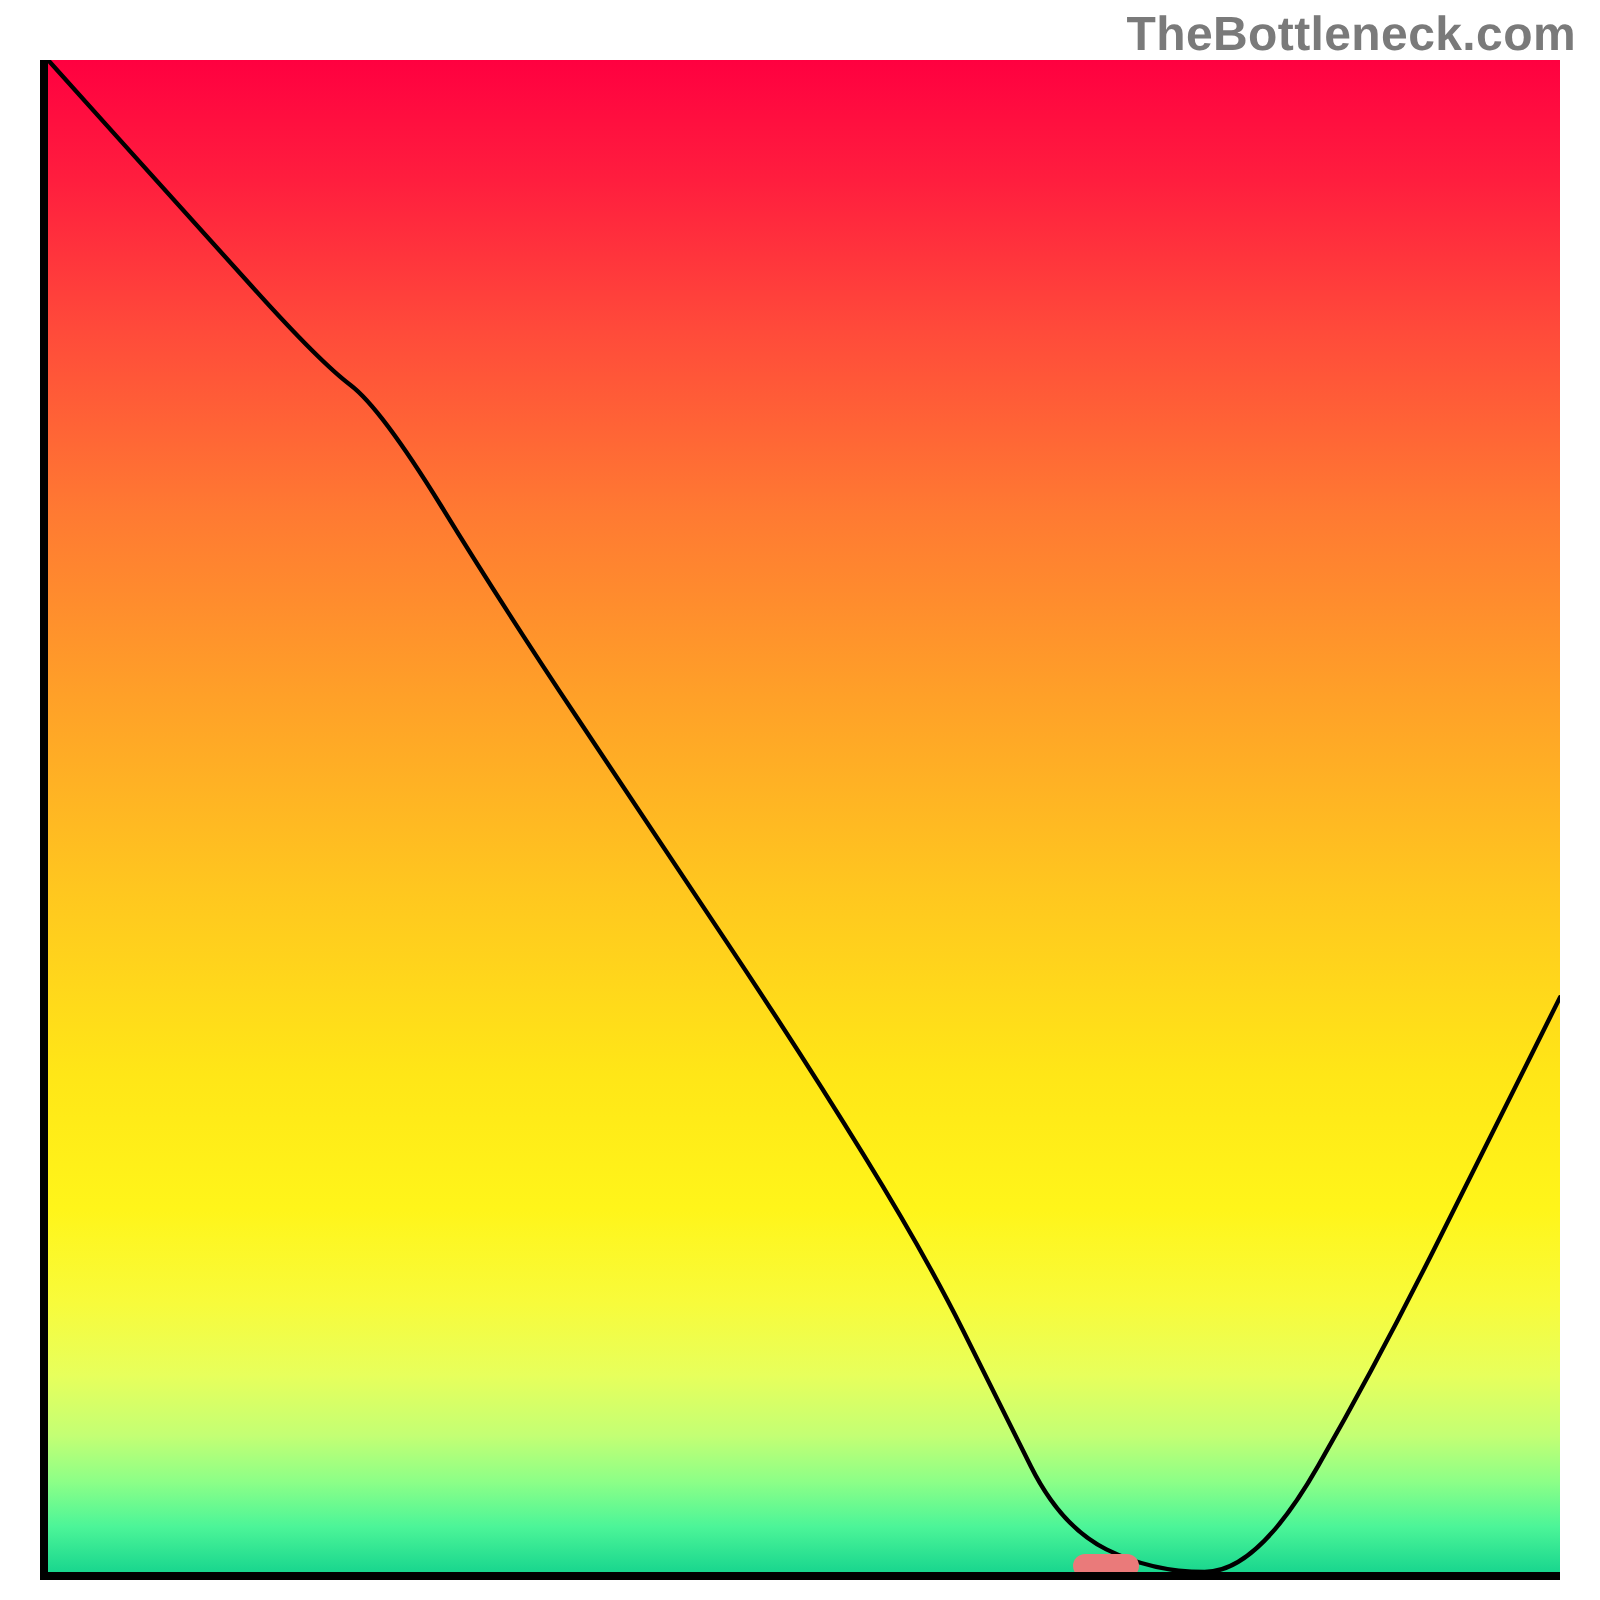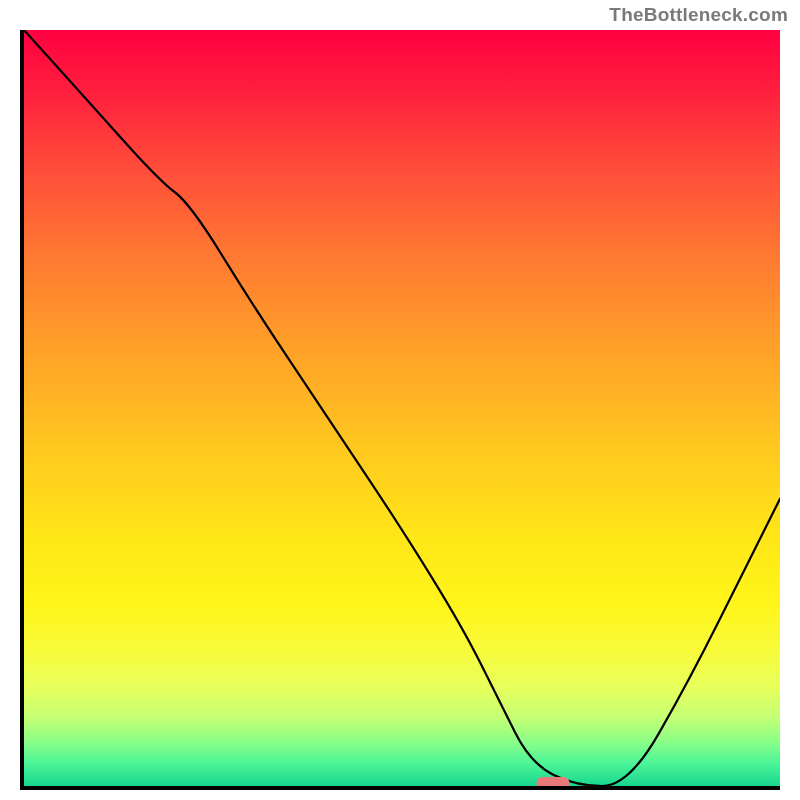--- a/index.html
+++ b/index.html
@@ -12,21 +12,21 @@
   }
   .chart-wrap {
     position: relative;
     width: 800px;
     height: 800px;
   }
   .watermark {
     position: absolute;
     top: 4px;
     right: 12px;
-    font-size: 19px;
+    font-size: 24px;
     font-weight: 600;
     color: #7a7a7a;
     letter-spacing: 0.2px;
   }
   .plot-outer {
     position: absolute;
     left: 20px;
     top: 30px;
     width: 760px;
     height: 760px;

